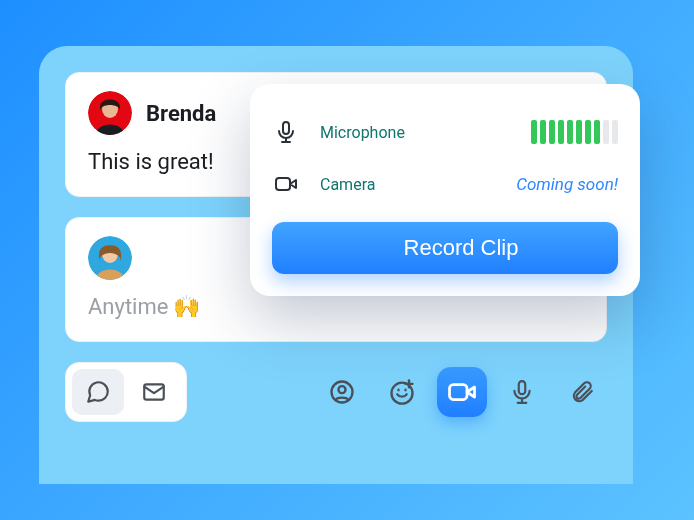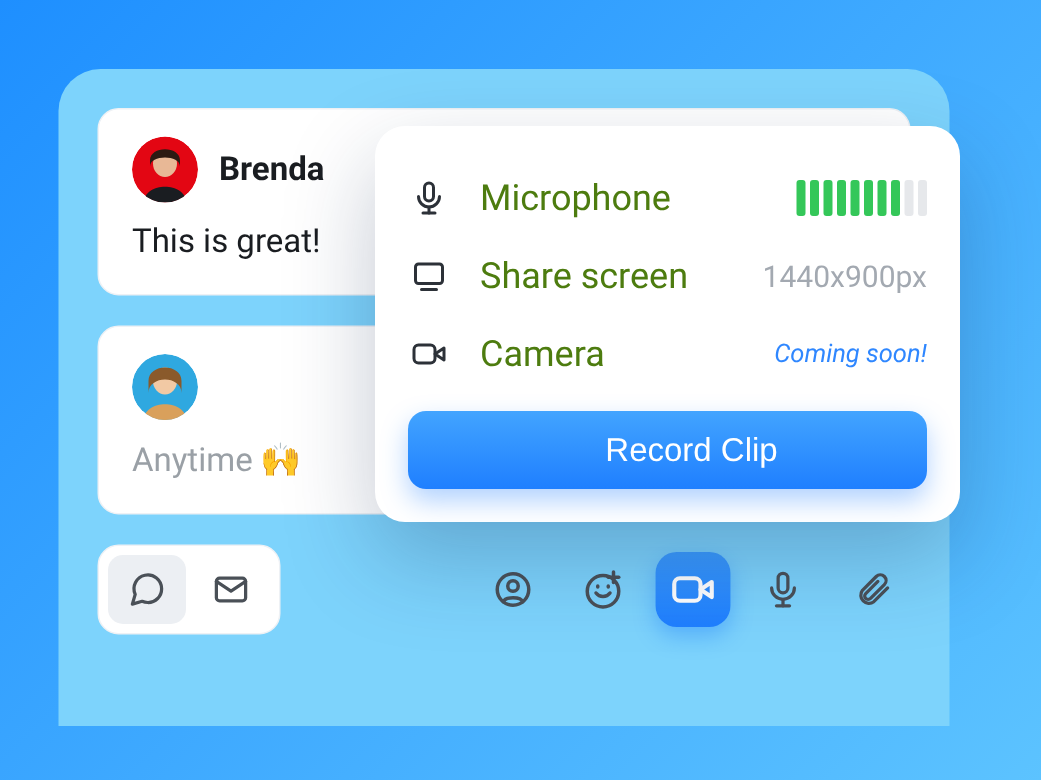--- a/index.html
+++ b/index.html
@@ -94,21 +94,21 @@
     padding: 22px 22px 22px 22px;
     z-index: 10;
   }
   .prow {
     display: flex;
     align-items: center;
     gap: 20px;
     height: 52px;
   }
   .prow .picon { width: 28px; color: #2c3138; display:flex; align-items:center; justify-content:center; }
-  .prow .plabel { font-size: 24px; color: #4d7c0f; flex: 1; }
+  .prow .plabel { font-size: 16px; color: #0f766e; flex: 1; }
   .meter { display: flex; gap: 3px; }
   .meter .bar { width: 6px; height: 24px; border-radius: 2px; background: #e6e8eb; }
   .meter .bar.on { background: #34c759; }
   .res { color: #a3a9b1; font-size: 20px; }
   .soon { color: #2f87ff; font-style: italic; font-size: 17px; }
   .record-btn {
     margin-top: 12px;
     width: 100%;
     height: 52px;
     border: none;
@@ -229,30 +229,20 @@
         <span class="bar on"></span>
         <span class="bar on"></span>
         <span class="bar on"></span>
         <span class="bar"></span>
         <span class="bar"></span>
       </span>
   </div>
   <div class="prow">
     <span class="picon">
       <svg width="24" height="24" viewBox="0 0 24 24" fill="none" stroke="currentColor" stroke-width="2" stroke-linecap="round" stroke-linejoin="round">
-          <rect x="3" y="4" width="18" height="13" rx="2"></rect>
-          <line x1="7" y1="21" x2="17" y2="21"></line>
-        </svg>
-    </span>
-    <span class="plabel">Share screen</span>
-    <span class="res">1440x900px</span>
-  </div>
-  <div class="prow">
-    <span class="picon">
-      <svg width="24" height="24" viewBox="0 0 24 24" fill="none" stroke="currentColor" stroke-width="2" stroke-linecap="round" stroke-linejoin="round">
           <rect x="2" y="6" width="14" height="12" rx="3"></rect>
           <polygon points="22,8 16,12 22,16"></polygon>
         </svg>
     </span>
     <span class="plabel">Camera</span>
     <span class="soon">Coming soon!</span>
   </div>
   <button class="record-btn">Record Clip</button>
 </div>
 

